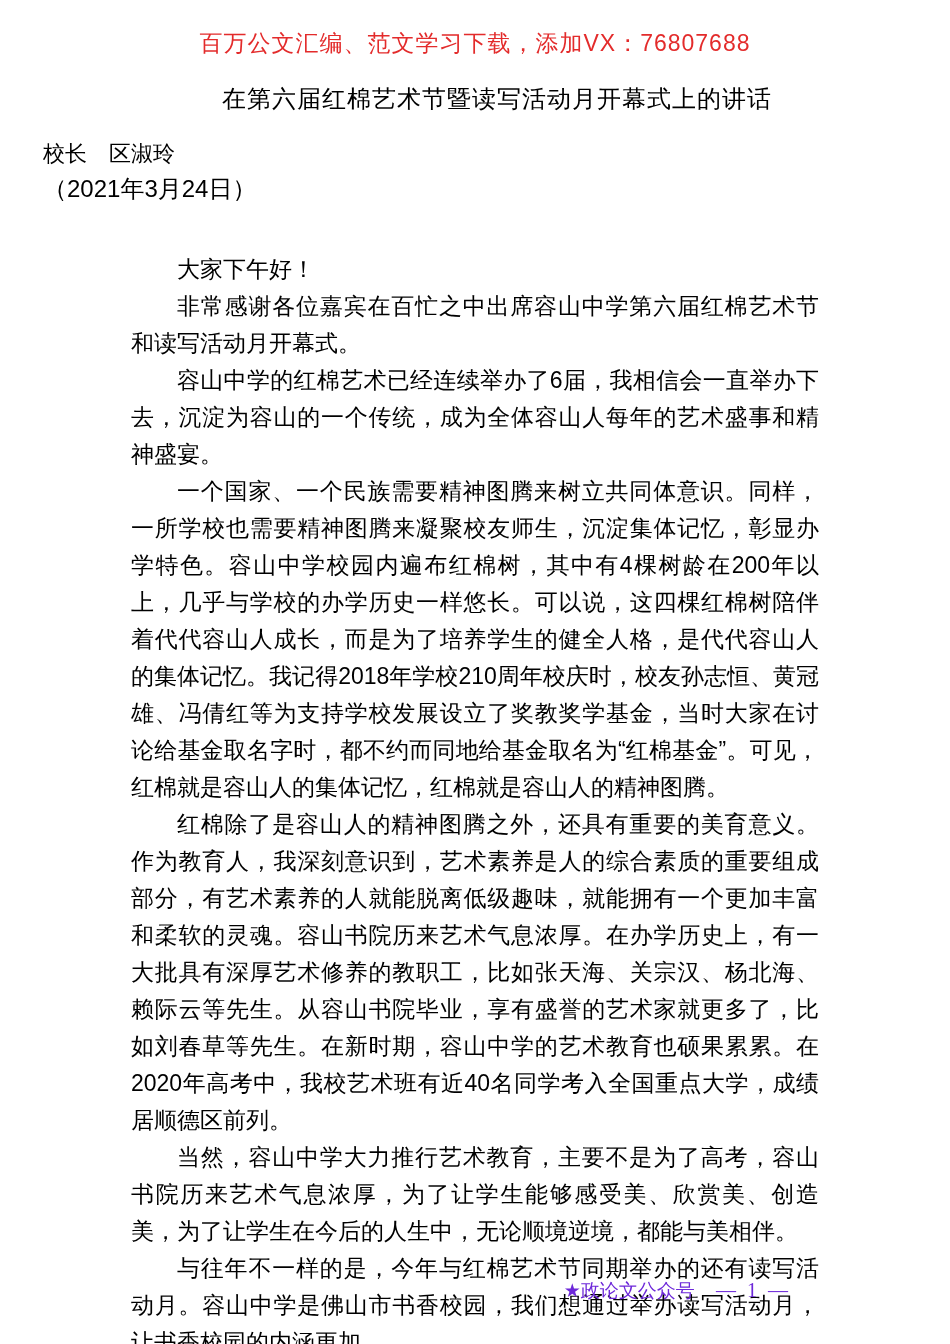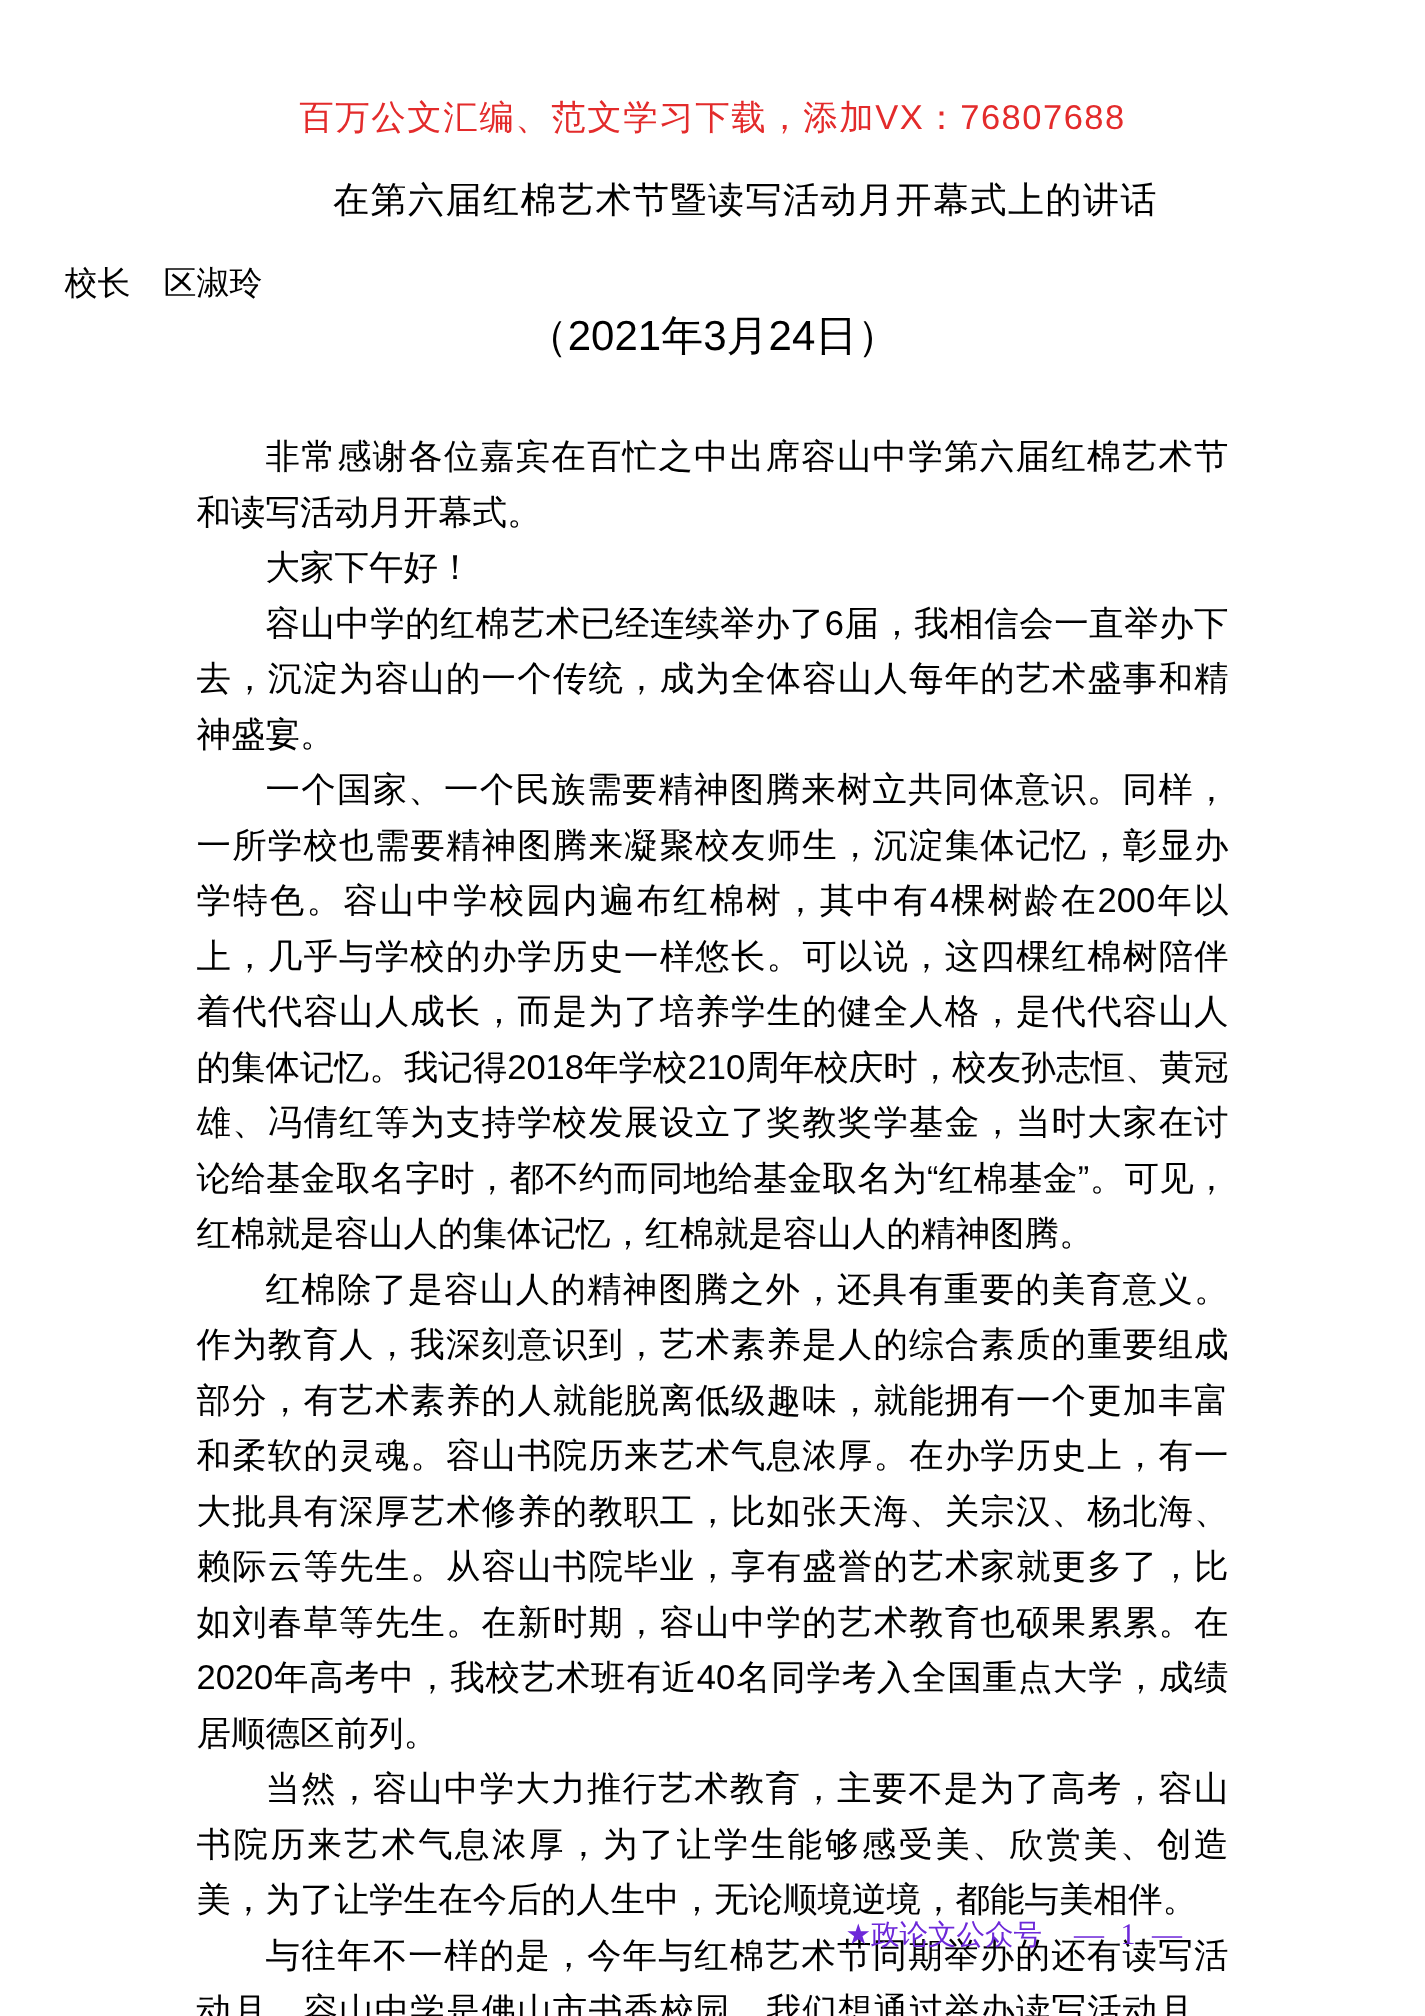--- a/index.html
+++ b/index.html
@@ -8,21 +8,21 @@
     background: #ffffff;
   }
   .page {
     position: relative;
     width: 864px;
     height: 1344px;
     margin: 0 auto;
     background: #ffffff;
     overflow: hidden;
     box-sizing: border-box;
-    padding-top: 64px;
+    padding-top: 29px;
     font-family: "Liberation Sans", "DejaVu Sans", sans-serif;
     color: #000000;
   }
   .promo-banner {
     text-align: center;
     font-size: 23px;
     line-height: 28px;
     color: #e32b2b;
     letter-spacing: 1px;
   }
@@ -36,22 +36,22 @@
     margin-left: 44px;
   }
   .doc-author {
     margin-top: 23px;
     text-align: left;
     font-size: 22px;
     line-height: 32px;
   }
   .doc-date {
     margin-top: 3px;
-    text-align: center;
-    font-size: 28px;
+    text-align: left;
+    font-size: 24px;
     line-height: 32px;
   }
   .doc-body {
     margin-top: 46px;
     padding: 0 88px;
     font-size: 23px;
     line-height: 37px;
     text-align: justify;
     text-justify: inter-ideograph;
   }
@@ -88,22 +88,22 @@
 
   <div class="promo-banner">百万公文汇编、范文学习下载，添加VX：76807688</div>
 
   <div class="doc-title">在第六届红棉艺术节暨读写活动月开幕式上的讲话</div>
 
   <div class="doc-author">校长　区淑玲</div>
 
   <div class="doc-date">（2021年3月24日）</div>
 
   <div class="doc-body">
+    <p class="indent">大家下午好！</p>
     <p class="indent">非常感谢各位嘉宾在百忙之中出席容山中学第六届红棉艺术节和读写活动月开幕式。</p>
-    <p class="indent">大家下午好！</p>
     <p class="indent">容山中学的红棉艺术已经连续举办了6届，我相信会一直举办下去，沉淀为容山的一个传统，成为全体容山人每年的艺术盛事和精神盛宴。</p>
     <p class="indent">一个国家、一个民族需要精神图腾来树立共同体意识。同样，一所学校也需要精神图腾来凝聚校友师生，沉淀集体记忆，彰显办学特色。容山中学校园内遍布红棉树，其中有4棵树龄在200年以上，几乎与学校的办学历史一样悠长。可以说，这四棵红棉树陪伴着代代容山人成长，而是为了培养学生的健全人格，是代代容山人的集体记忆。我记得2018年学校210周年校庆时，校友孙志恒、黄冠雄、冯倩红等为支持学校发展设立了奖教奖学基金，当时大家在讨论给基金取名字时，都不约而同地给基金取名为“红棉基金”。可见，红棉就是容山人的集体记忆，红棉就是容山人的精神图腾。</p>
     <p class="indent">红棉除了是容山人的精神图腾之外，还具有重要的美育意义。作为教育人，我深刻意识到，艺术素养是人的综合素质的重要组成部分，有艺术素养的人就能脱离低级趣味，就能拥有一个更加丰富和柔软的灵魂。容山书院历来艺术气息浓厚。在办学历史上，有一大批具有深厚艺术修养的教职工，比如张天海、关宗汉、杨北海、赖际云等先生。从容山书院毕业，享有盛誉的艺术家就更多了，比如刘春草等先生。在新时期，容山中学的艺术教育也硕果累累。在2020年高考中，我校艺术班有近40名同学考入全国重点大学，成绩居顺德区前列。</p>
     <p class="indent">当然，容山中学大力推行艺术教育，主要不是为了高考，容山书院历来艺术气息浓厚，为了让学生能够感受美、欣赏美、创造美，为了让学生在今后的人生中，无论顺境逆境，都能与美相伴。</p>
     <p class="indent">与往年不一样的是，今年与红棉艺术节同期举办的还有读写活动月。容山中学是佛山市书香校园，我们想通过举办读写活动月，让书香校园的内涵更加</p>
   </div>
 
   <div class="page-footer">
     <span class="watermark">★政论文公众号</span>
     <span class="page-number">— 1 —</span>

